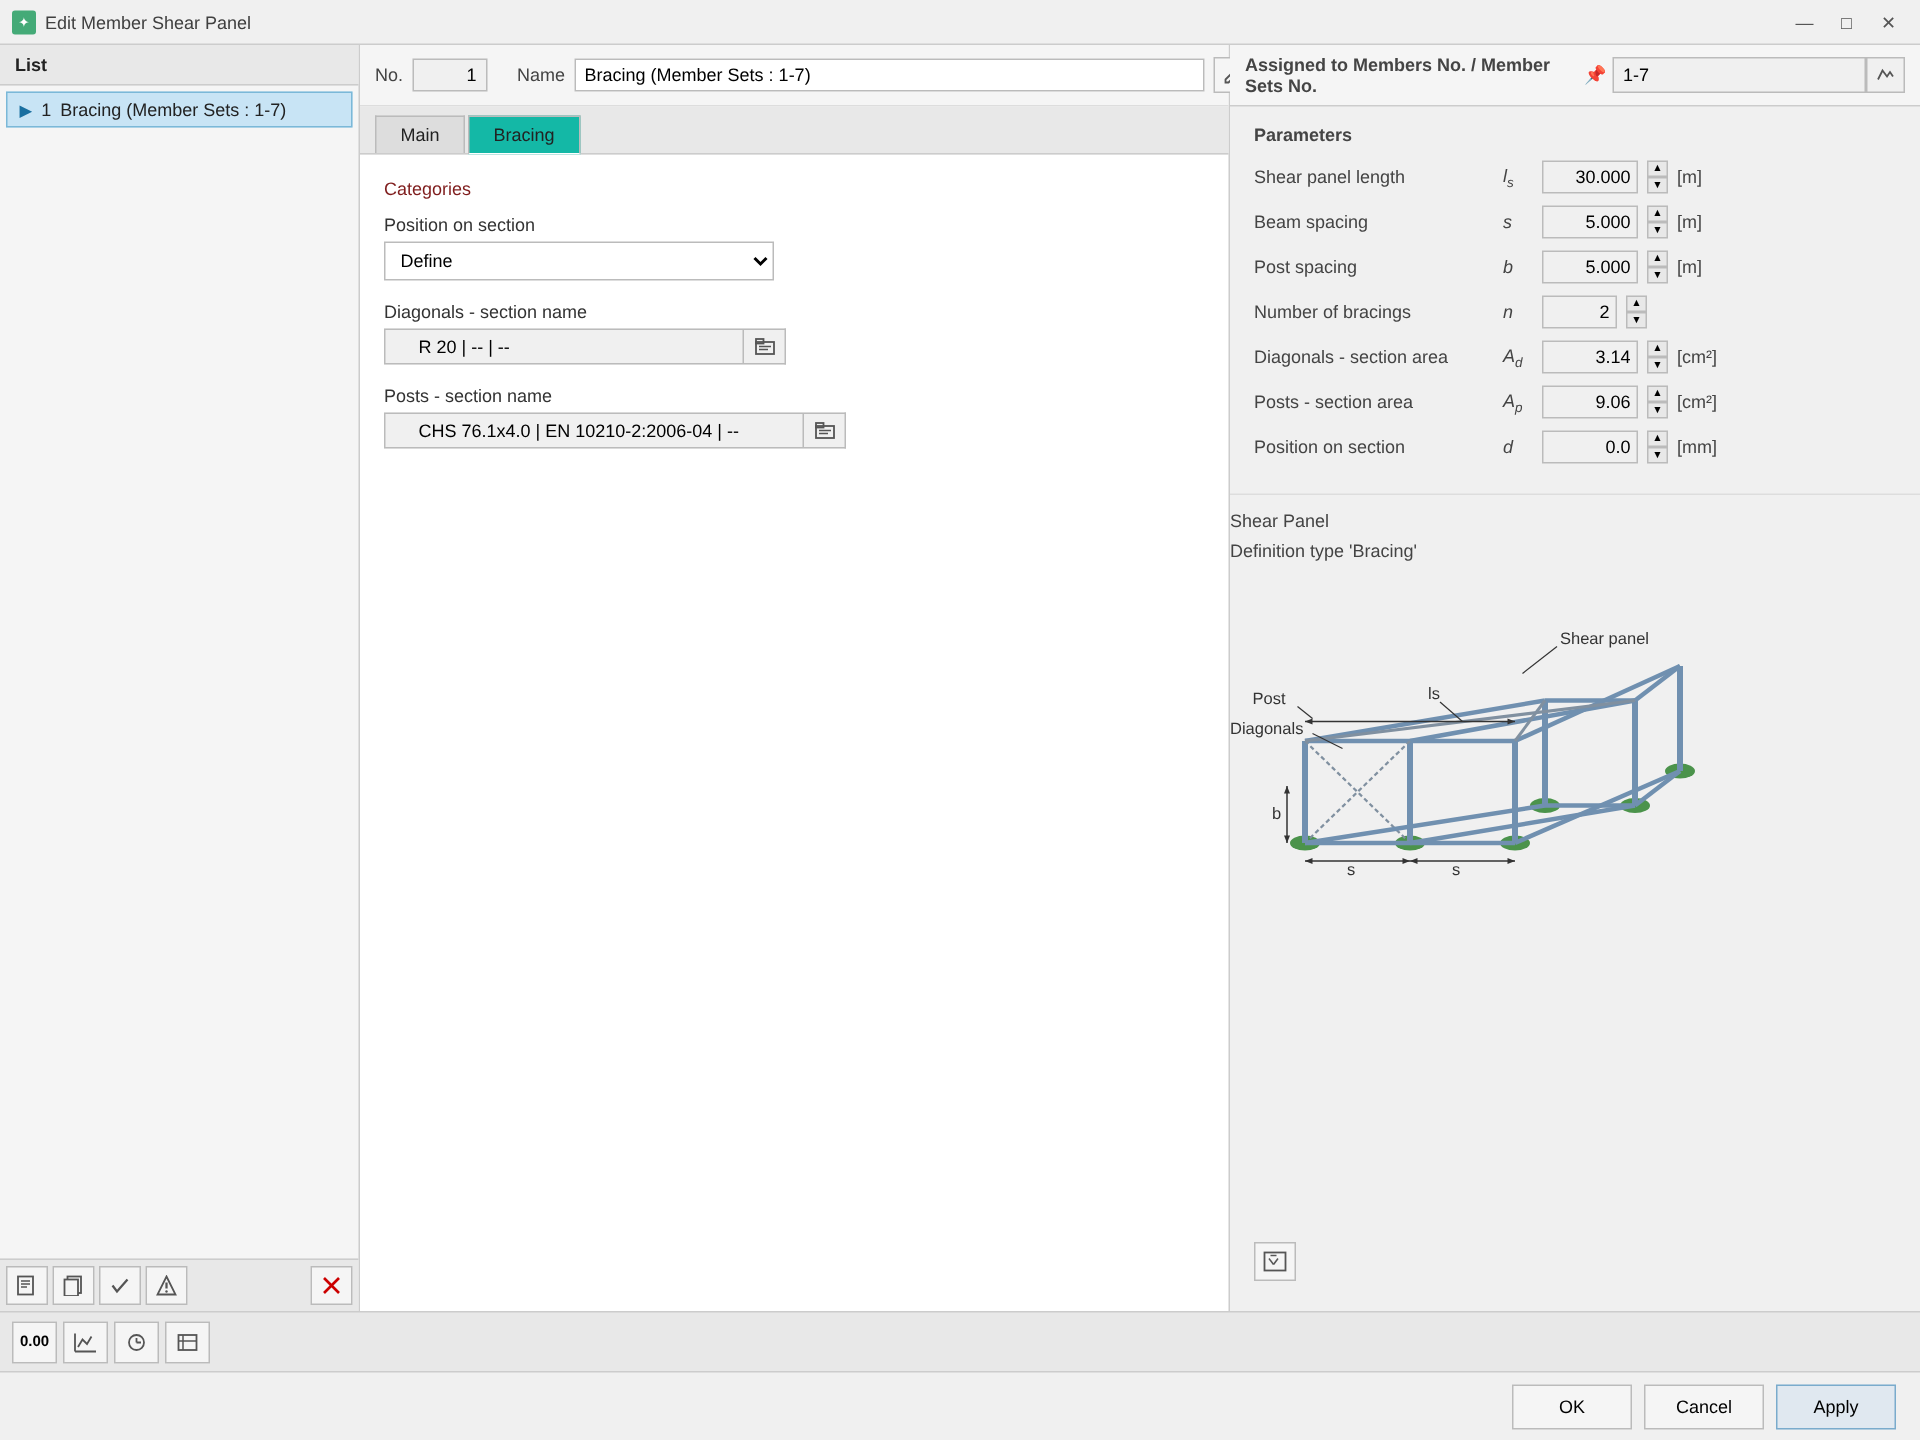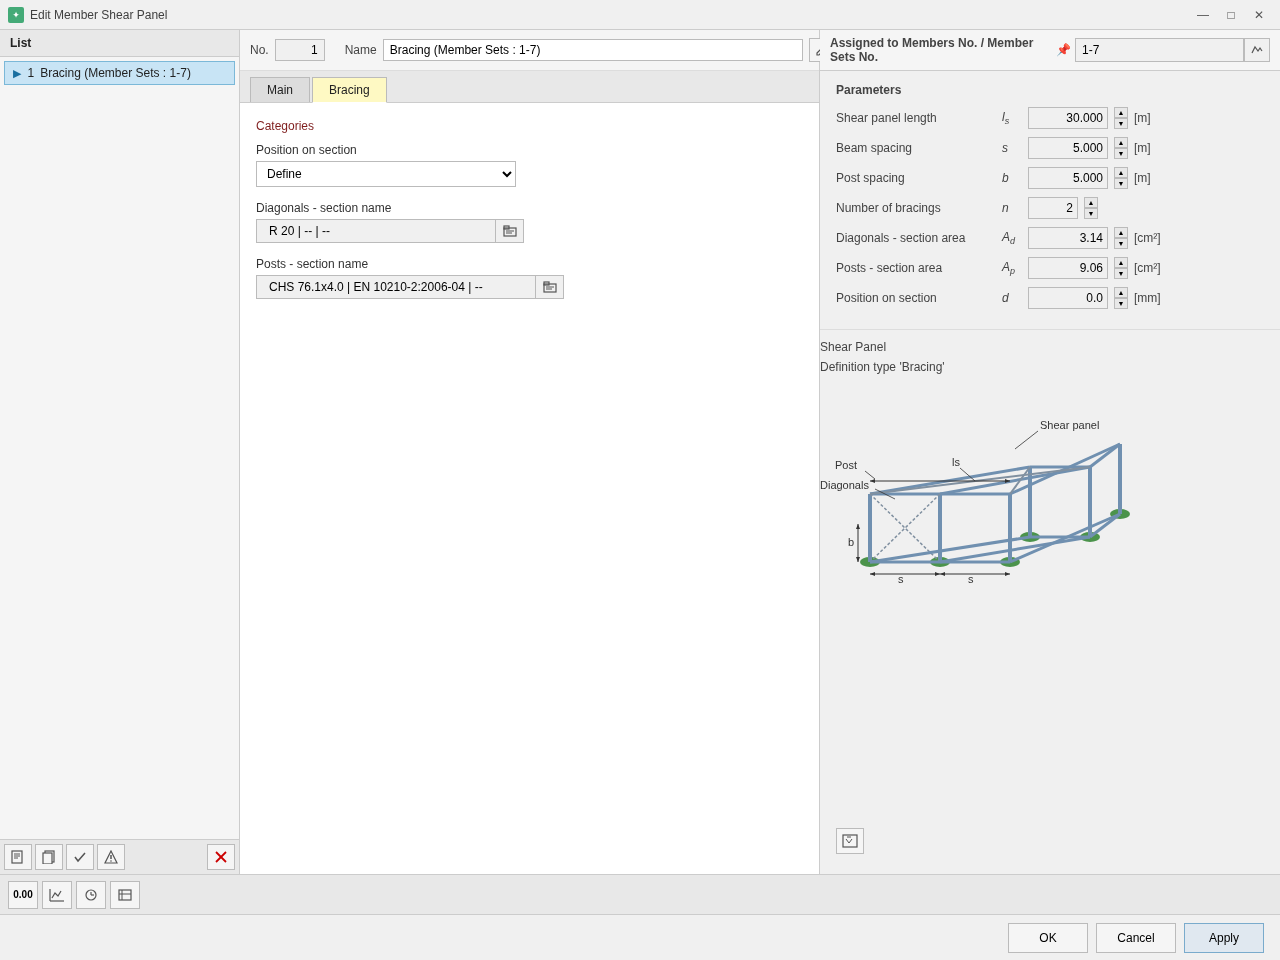--- a/index.html
+++ b/index.html
@@ -127,21 +127,21 @@
     }
     .tab {
       padding: 5px 16px;
       border: 1px solid #bbb;
       border-bottom: none;
       cursor: pointer;
       background: #ddd;
       font-size: 12px;
     }
     .tab.active {
-      background: #fef9c3;
+      background: #14b8a6;
       border-bottom: 1px solid #fff;
       margin-bottom: -1px;
       z-index: 1;
     }
 
     
     .form-content {
       padding: 16px;
       flex: 1;
     }
@@ -174,21 +174,21 @@
     }
     .text-input-with-btn {
       display: flex;
       align-items: center;
     }
     .section-input {
       width: 240px;
       height: 24px;
       border: 1px solid #bbb;
       background: #f0f0f0;
-      padding: 0 12px;
+      padding: 0 22px;
       font-size: 12px;
     }
     .browse-btn {
       width: 28px; height: 24px;
       border: 1px solid #bbb;
       border-left: none;
       background: #f0f0f0;
       cursor: pointer;
       display: flex; align-items: center; justify-content: center;
       font-size: 10px;
@@ -235,21 +235,21 @@
     .params-title { font-size: 12px; font-weight: bold; color: #444; margin-bottom: 10px; }
     .param-row {
       display: flex;
       align-items: center;
       margin-bottom: 8px;
       gap: 6px;
     }
     .param-label { font-size: 12px; color: #444; min-width: 160px; }
     .param-sym { font-size: 12px; color: #444; min-width: 20px; font-style: italic; }
     .param-input {
-      width: 80px;
+      width: 64px;
       height: 22px;
       border: 1px solid #bbb;
       background: #f0f0f0;
       padding: 0 4px;
       font-size: 12px;
       text-align: right;
     }
     .param-spinners {
       display: flex;
       flex-direction: column;

